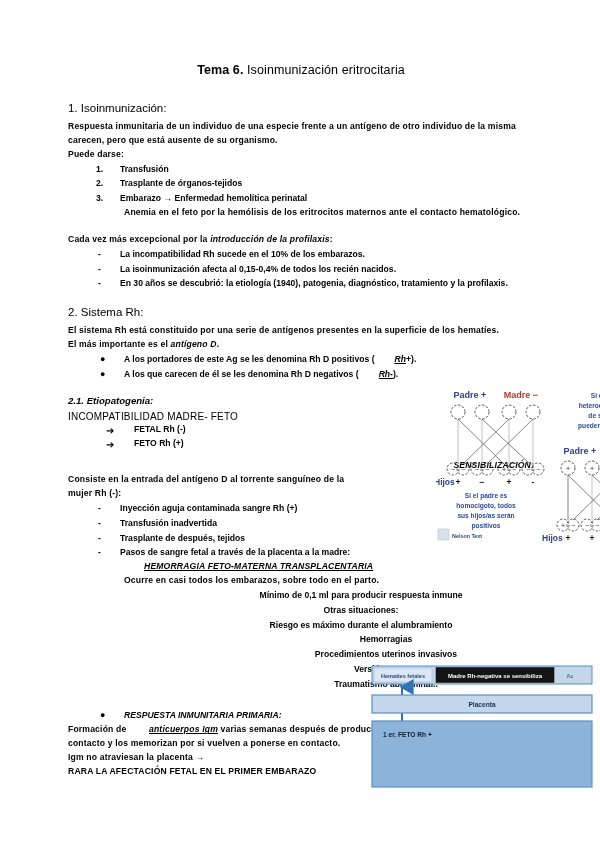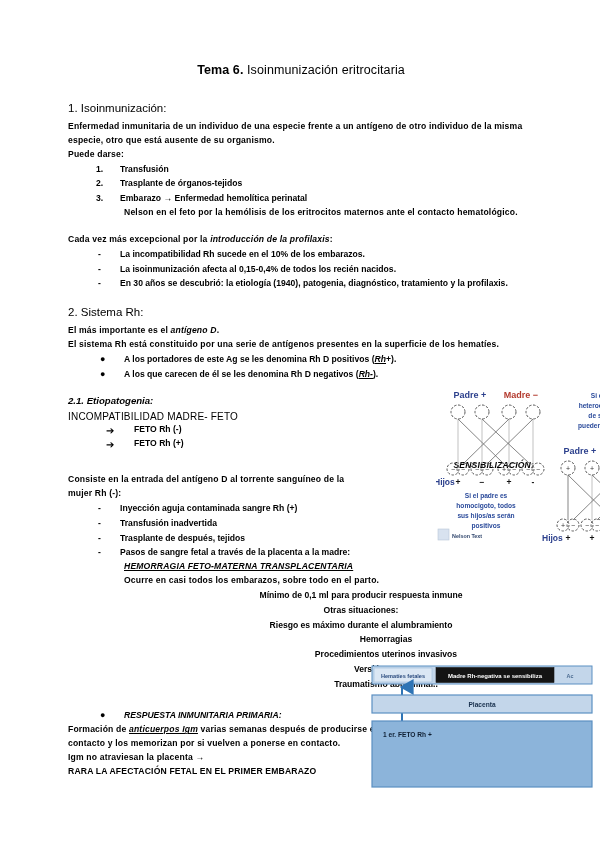--- a/index.html
+++ b/index.html
@@ -53,21 +53,21 @@
     line-height: 1.5;
   }
   p, .line {
     font-size: 8.6px;
     font-weight: bold;
     line-height: 1.62;
     margin: 0;
     letter-spacing: 0.02em;
   }
   .ital { font-style: italic; }
-  .under { text-decoration: underline; }
+  .under { text-decoration: underline; margin-left: 20px; }
   .plain-caps {
     font-size: 10px;
     font-weight: normal;
     letter-spacing: 0.02em;
   }
 
   .spacer-sm { height: 8px; }
   .spacer-md { height: 13px; }
   .spacer-lg { height: 17px; }
 
@@ -133,59 +133,59 @@
 
 <div class="page">
 
   <div class="content">
 
     <div class="doc-title">
       <span class="strong">Tema 6.</span><span> Isoinmunización eritrocitaria</span>
     </div>
 
     <div class="h2">1. Isoinmunización:</div>
-    <div class="line">Enfermedad inmunitaria de un individuo de una especie frente a un antígeno de otro individuo de la misma</div>
-    <div class="line">especie, otro que está ausente de su organismo.</div>
+    <div class="line">Respuesta inmunitaria de un individuo de una especie frente a un antígeno de otro individuo de la misma</div>
+    <div class="line">carecen, pero que está ausente de su organismo.</div>
     <div class="line">Puede darse:</div>
 
     <ol class="num">
       <li><span class="marker">1.</span><span>Transfusión</span></li>
       <li><span class="marker">2.</span><span>Trasplante de órganos-tejidos</span></li>
       <li><span class="marker">3.</span><span>Embarazo → Enfermedad hemolítica perinatal</span></li>
     </ol>
-    <div class="line indent2">Nelson en el feto por la hemólisis de los eritrocitos maternos ante el contacto hematológico.</div>
+    <div class="line indent2">Anemia en el feto por la hemólisis de los eritrocitos maternos ante el contacto hematológico.</div>
 
     <div class="spacer-md"></div>
 
     <div class="line"><span>Cada vez más excepcional por la </span><span class="ital">introducción de la profilaxis</span><span>:</span></div>
 
     <ul class="dash">
       <li><span class="marker">-</span><span>La incompatibilidad Rh sucede en el 10% de los embarazos.</span></li>
       <li><span class="marker">-</span><span>La isoinmunización afecta al 0,15-0,4% de todos los recién nacidos.</span></li>
       <li><span class="marker">-</span><span>En 30 años se descubrió: la etiología (1940), patogenia, diagnóstico, tratamiento y la profilaxis.</span></li>
     </ul>
 
     <div class="spacer-md"></div>
 
     <div class="h2">2. Sistema Rh:</div>
+    <div class="line">El sistema Rh está constituido por una serie de antígenos presentes en la superficie de los hematíes.</div>
     <div class="line"><span>El más importante es el </span><span class="ital">antígeno D</span><span>.</span></div>
-    <div class="line">El sistema Rh está constituido por una serie de antígenos presentes en la superficie de los hematíes.</div>
 
     <ul class="dot">
       <li><span class="marker">●</span><span>A los portadores de este Ag se les denomina Rh D positivos (</span><span class="under ital">Rh</span><span>+).</span></li>
       <li><span class="marker">●</span><span>A los que carecen de él se les denomina Rh D negativos (</span><span class="under ital">Rh-</span><span>).</span></li>
     </ul>
 
     <div class="spacer-md"></div>
 
     <div class="h3">2.1. Etiopatogenia:</div>
     <div class="plain-caps">INCOMPATIBILIDAD MADRE- FETO</div>
 
     <ul class="arrow">
-      <li><span class="marker">➔</span><span>FETO Rh (-)</span></li>
+      <li><span class="marker">➔</span><span>FETAL Rh (-)</span></li>
       <li><span class="marker">➔</span><span>FETO Rh (+)</span></li>
     </ul>
 
     <div class="spacer-sm"></div>
 
     <div class="line ital" style="text-decoration:none;text-align:right;">SENSIBILIZACIÓN:</div>
     <div class="line">Consiste en la entrada del antígeno D al torrente sanguíneo de la</div>
     <div class="line">mujer Rh (-):</div>
 
     <ul class="dash">

